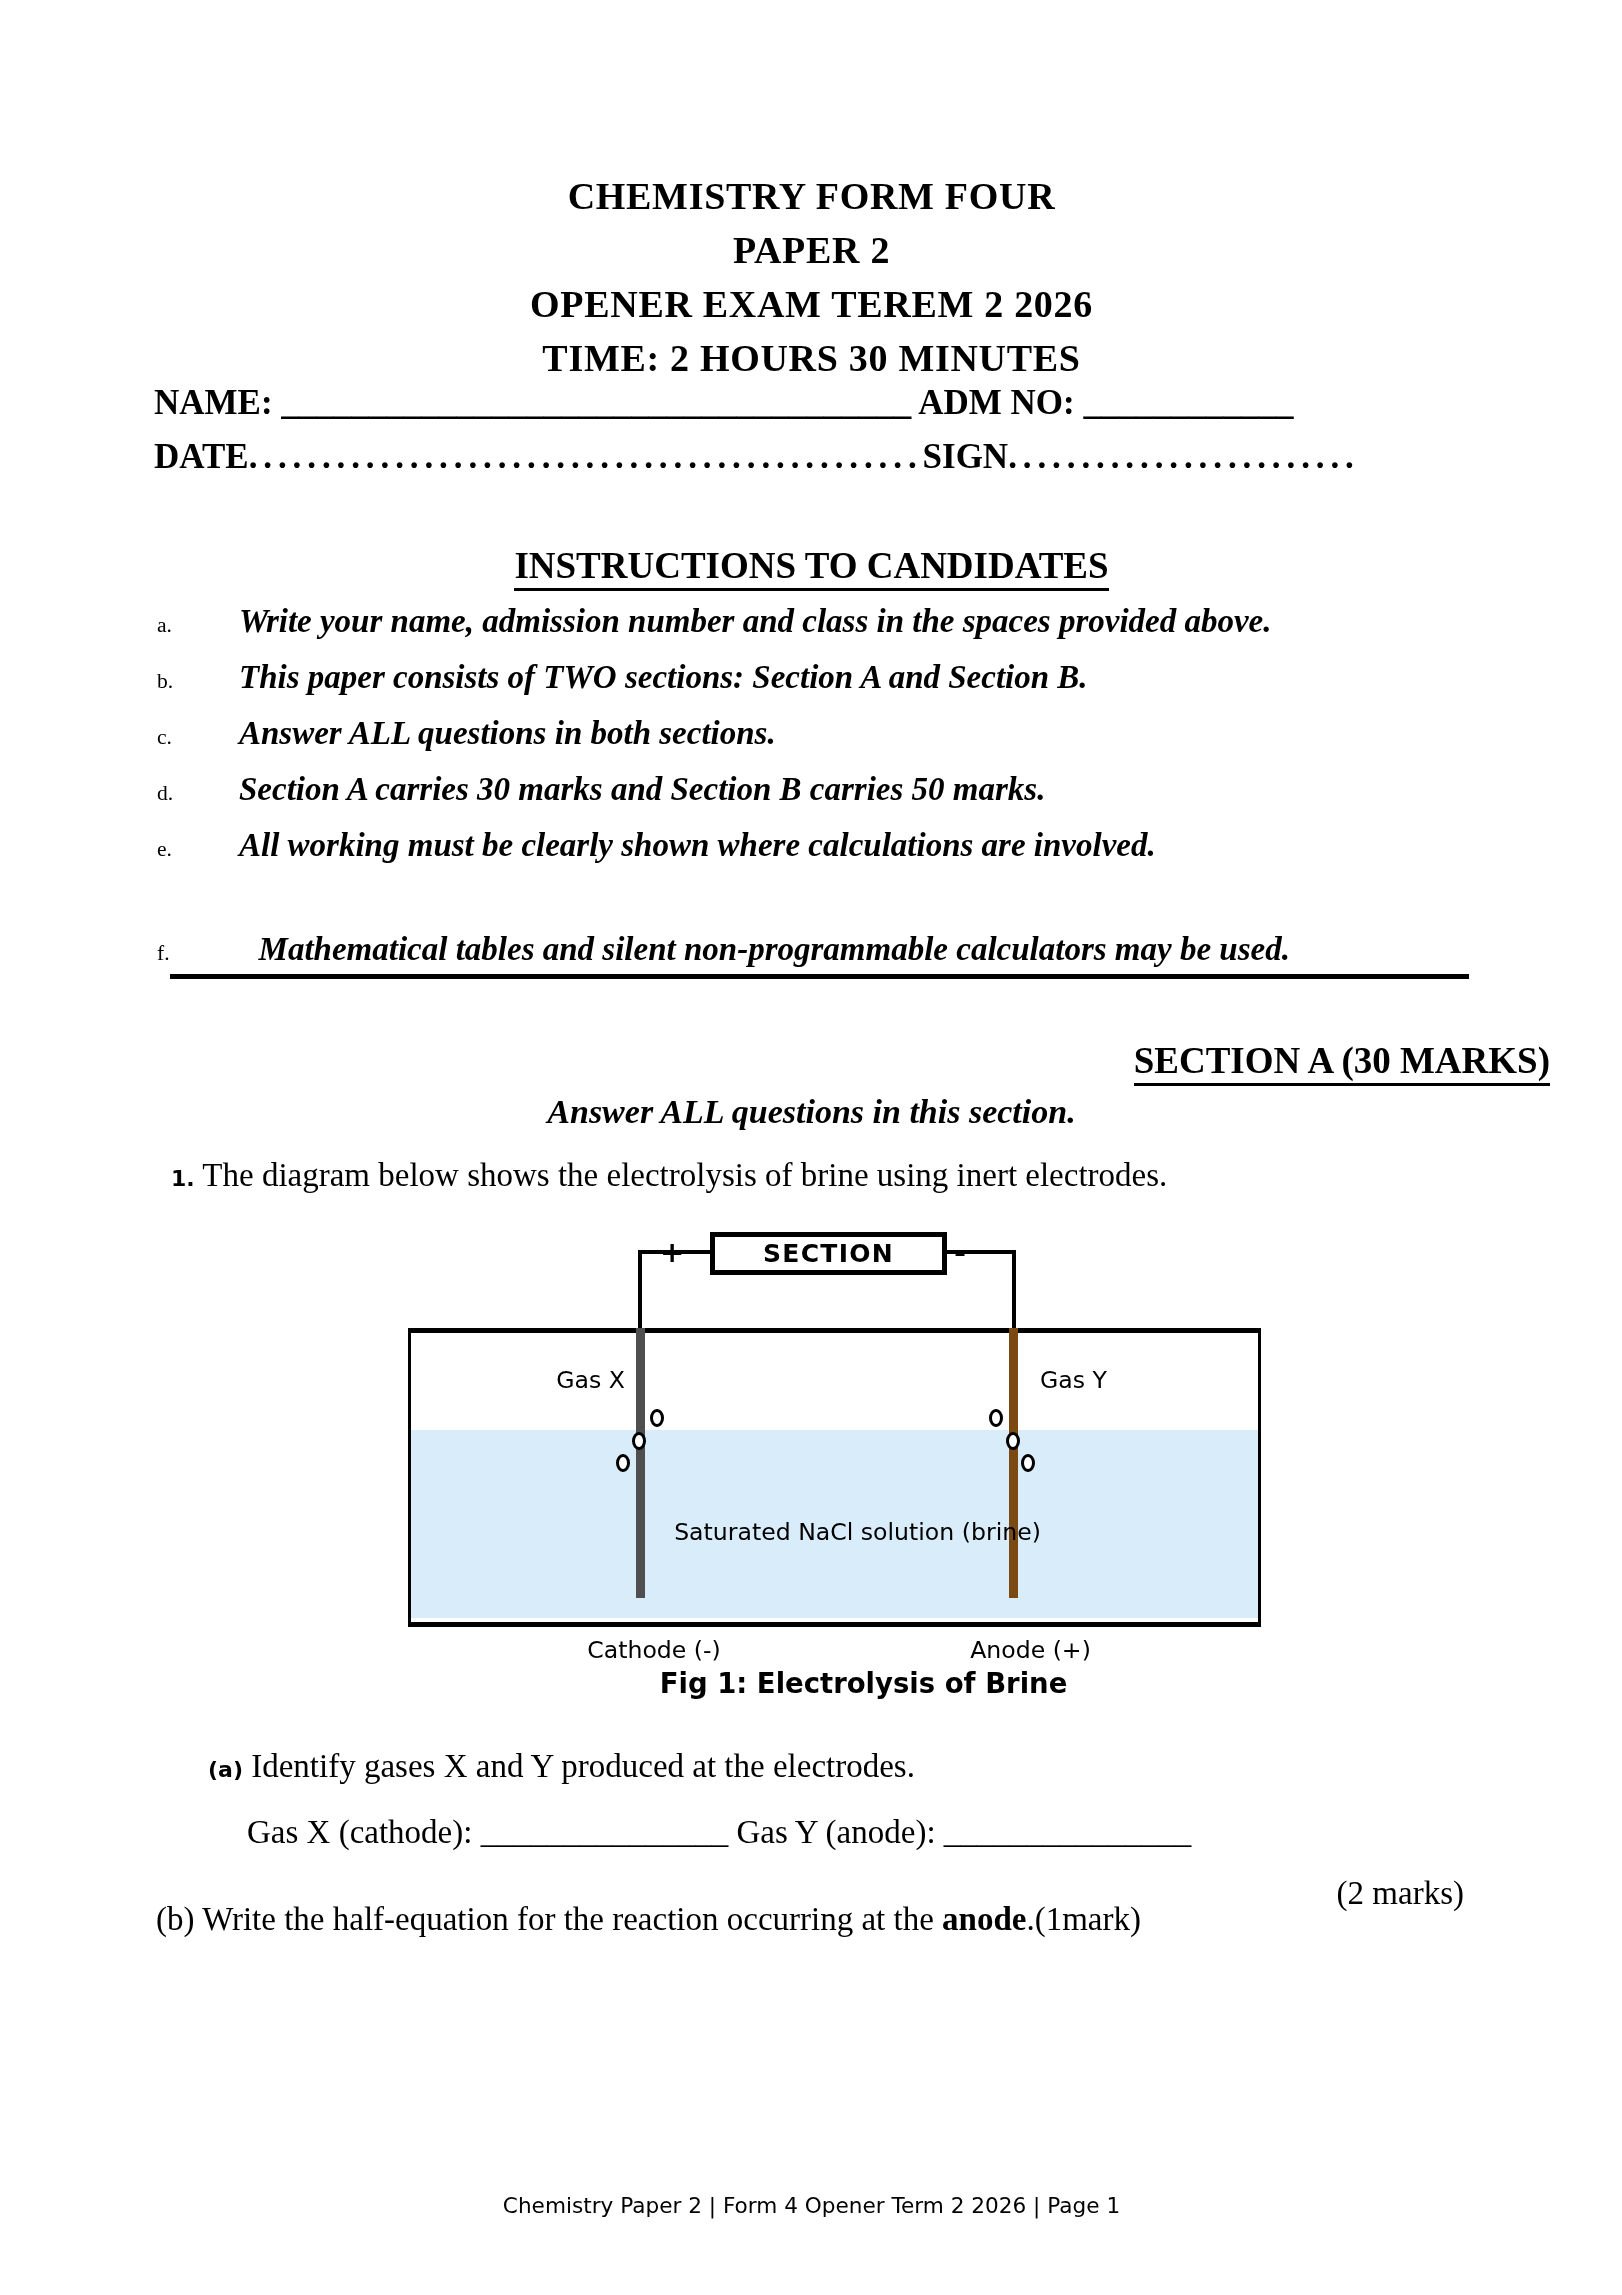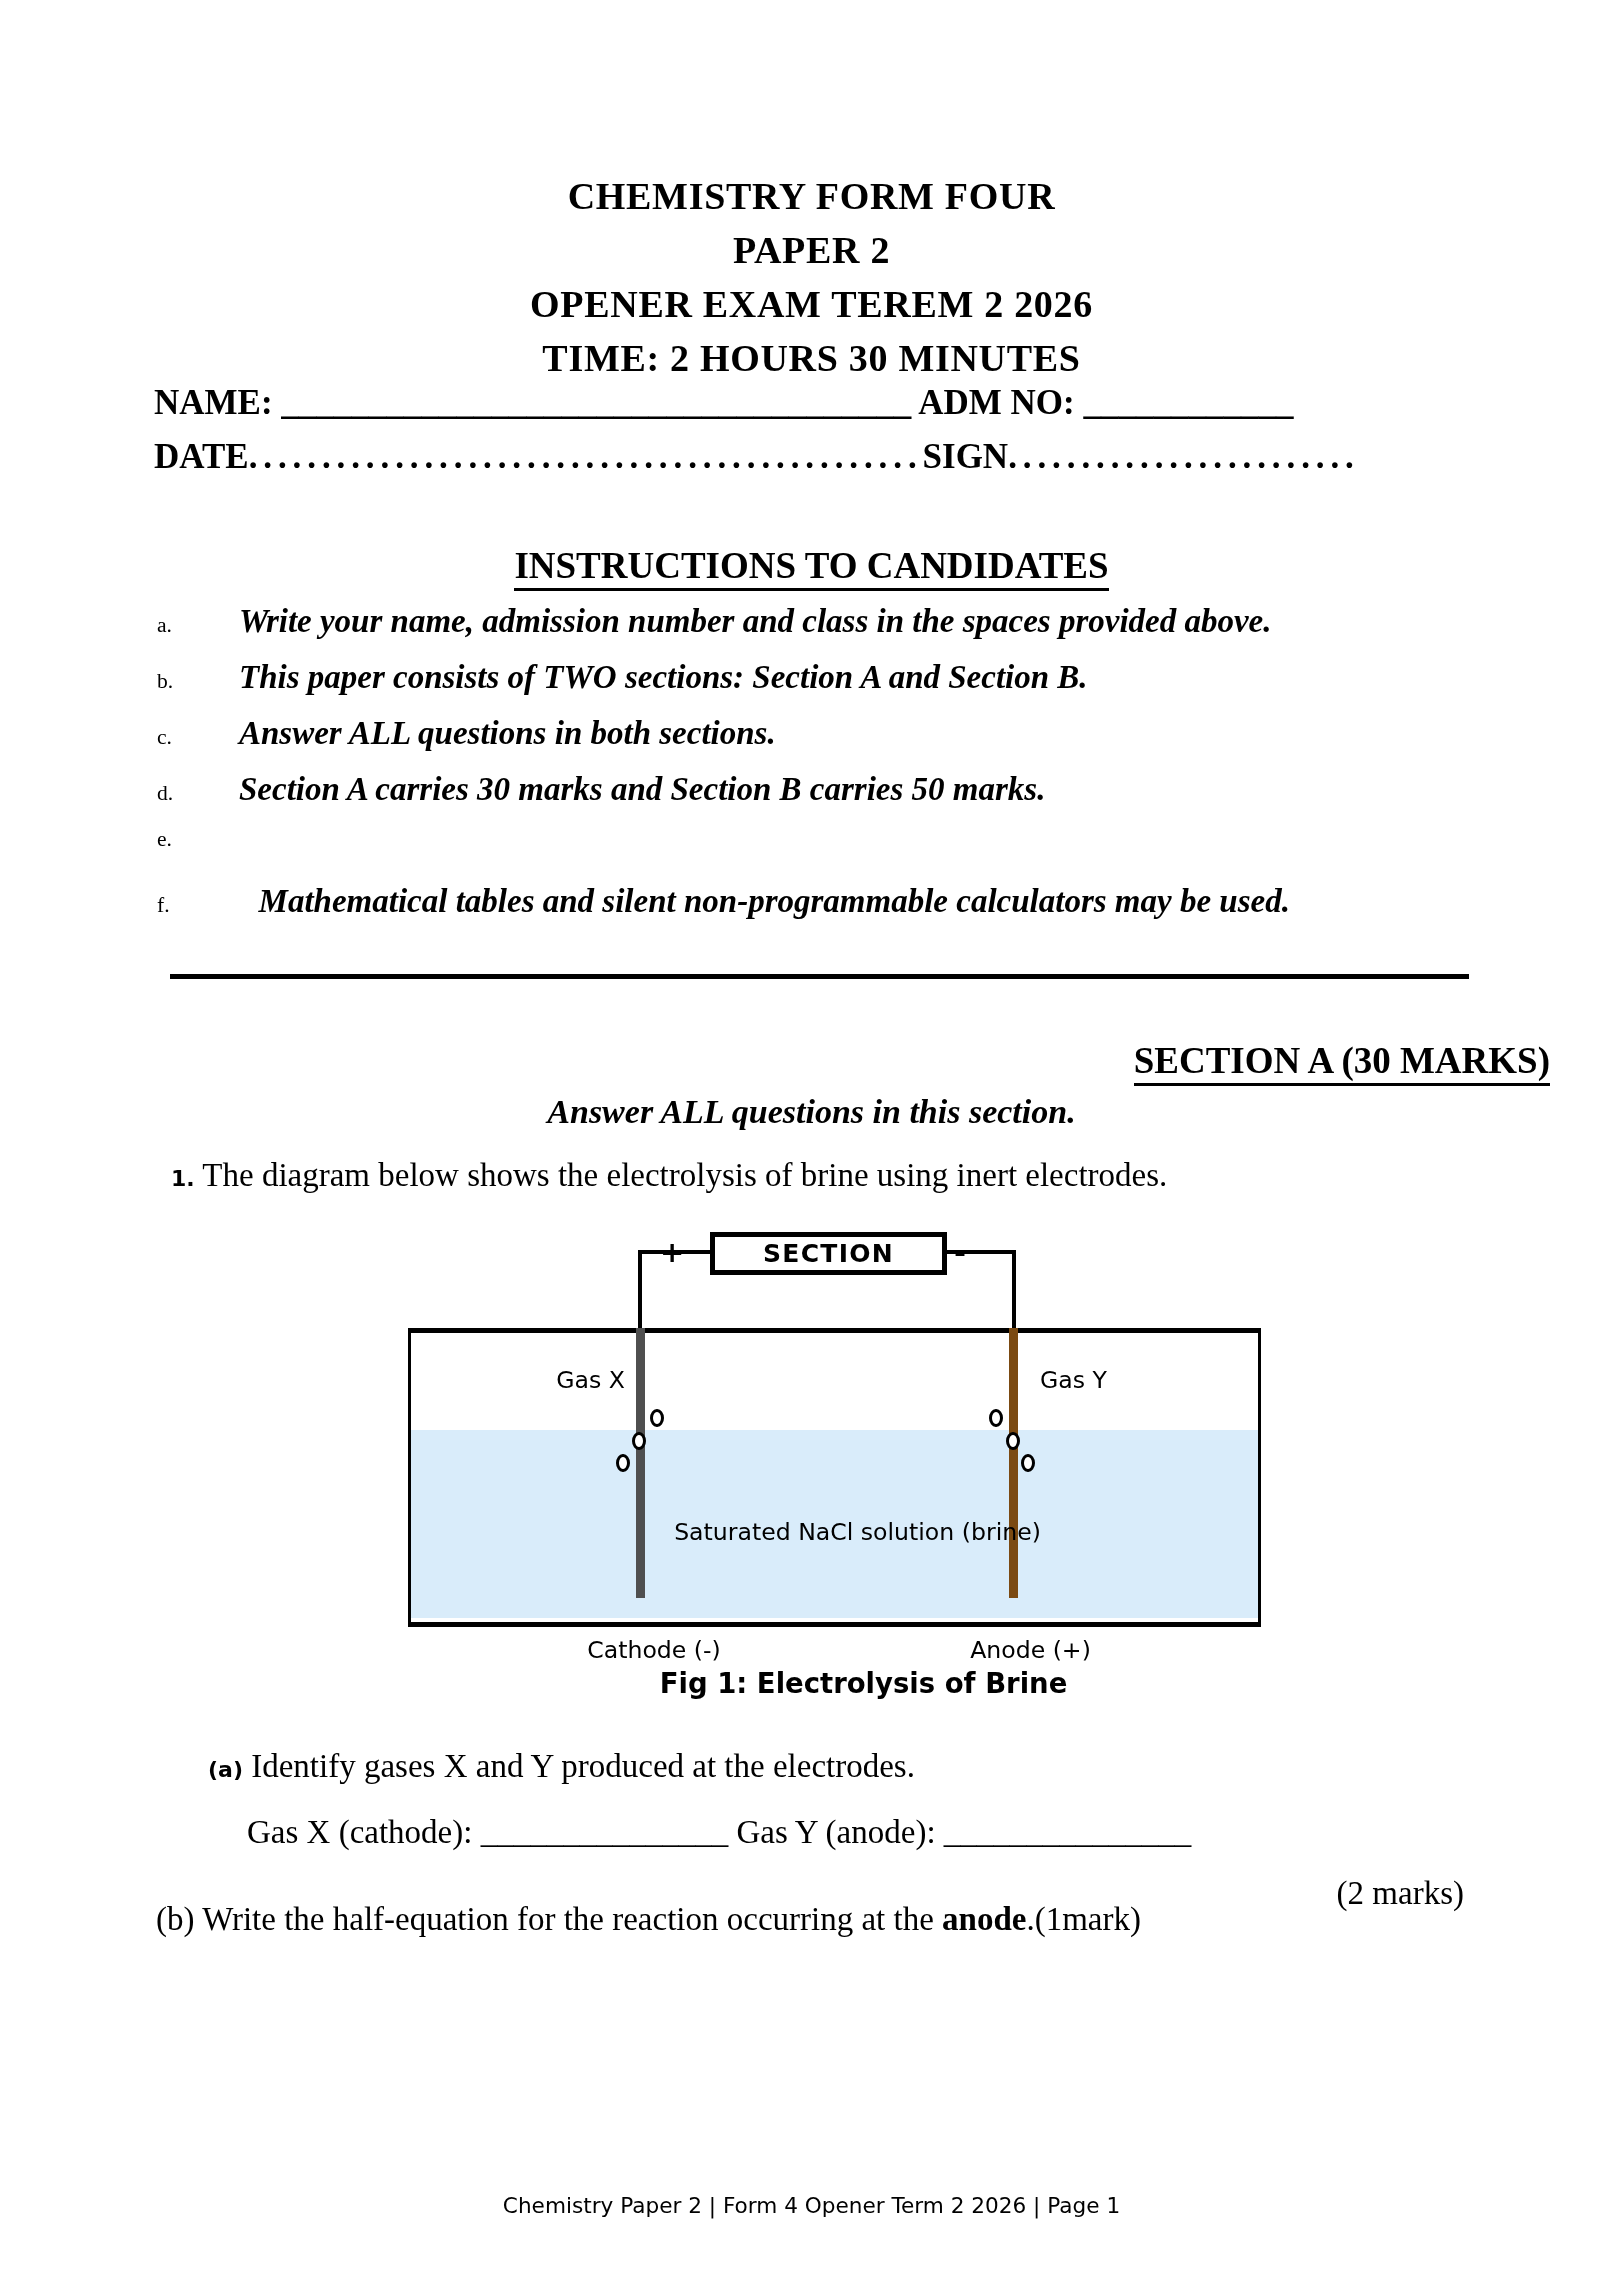--- a/index.html
+++ b/index.html
@@ -85,24 +85,25 @@
     <div class="inst-item">
       <span class="inst-marker">c.</span>
       <span class="inst-text">Answer ALL questions in both sections.</span>
     </div>
     <div class="inst-item">
       <span class="inst-marker">d.</span>
       <span class="inst-text">Section A carries 30 marks and Section B carries 50 marks.</span>
     </div>
     <div class="inst-item">
       <span class="inst-marker">e.</span>
+      <span class="inst-text">All working must be clearly shown where calculations are involved.</span>
     </div>
     <div class="inst-item">
       <span class="inst-marker">f.</span>
-      <span class="inst-text" style="margin-left:19.6px;">Mathematical tables and silent non-programmable calculators may be used.</span>
+      <span class="inst-text" style="margin-left:19.6px;margin-top:48px;">Mathematical tables and silent non-programmable calculators may be used.</span>
     </div>
   </div>
 
   <div class="abs divider"></div>
 
   <div class="abs secA-heading">
     <span class="uline">SECTION A (30 MARKS)</span>
   </div>
   <div class="abs secA-sub">Answer ALL questions in this section.</div>
 

